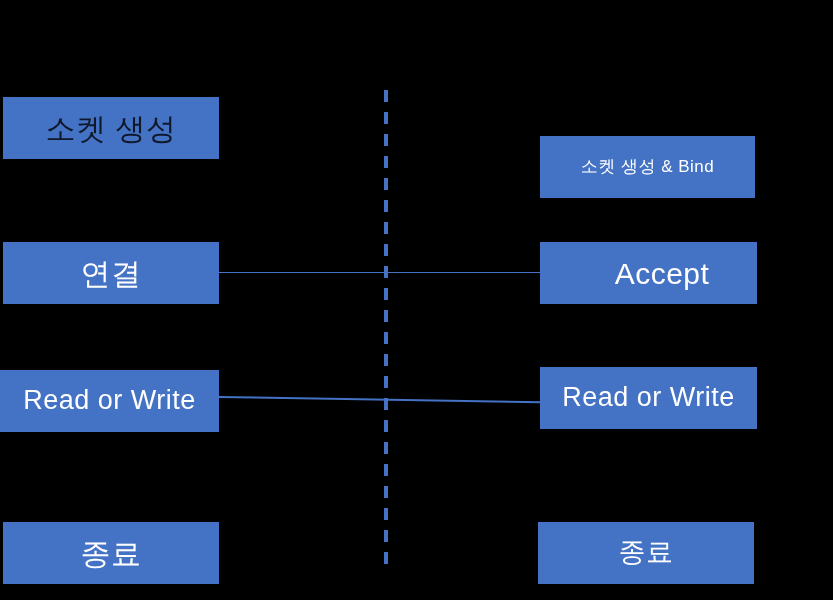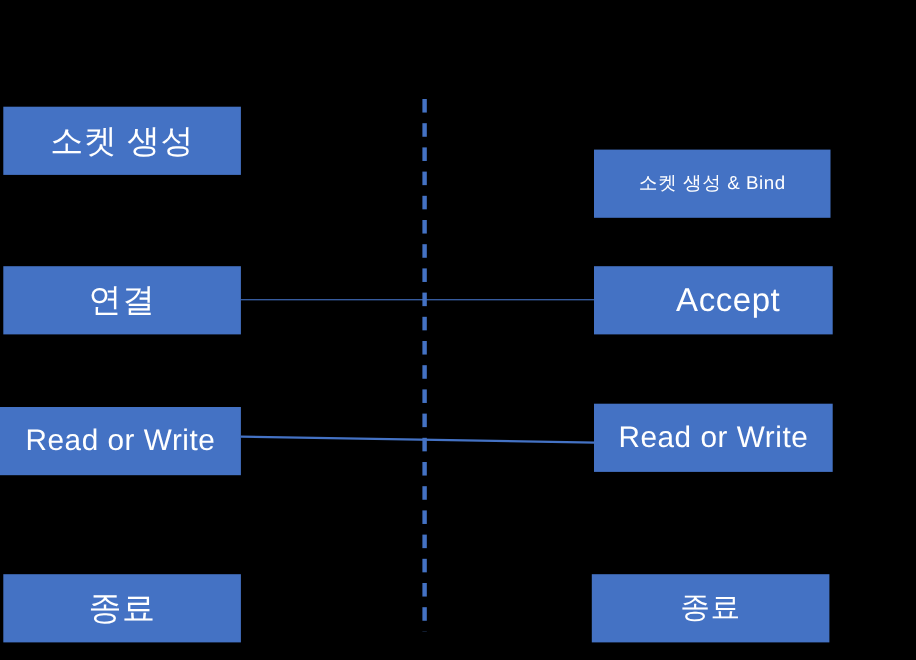--- a/index.html
+++ b/index.html
@@ -91,21 +91,21 @@
 
 <div id="stage" style="background: rgb(0, 0, 0);">
 
   <div id="divider">
     <div class="dash-col" style="background-image: linear-gradient(rgb(68, 114, 196) 0px, rgb(68, 114, 196) 12px, transparent 12px, transparent 22px);"></div>
   </div>
 
   <div id="connector-connect-accept" class="connector" style="background: rgb(68, 114, 196);"></div>
   <div id="connector-rw" class="connector" style="background: rgb(68, 114, 196);"></div>
 
-  <div id="box-client-socket" class="box" style="background: rgb(68, 114, 196); color: #ffffff;">
+  <div id="box-client-socket" class="box" style="background: rgb(68, 114, 196); color: #0f172a;">
     <span>소켓 생성</span>
   </div>
 
   <div id="box-client-connect" class="box" style="background: rgb(68, 114, 196); color: rgb(255, 255, 255); text-align: center;">
     <span>연결</span>
   </div>
 
   <div id="box-client-rw" class="box" style="background: rgb(68, 114, 196); color: rgb(255, 255, 255);">
     <span>Read or Write</span>
   </div>

